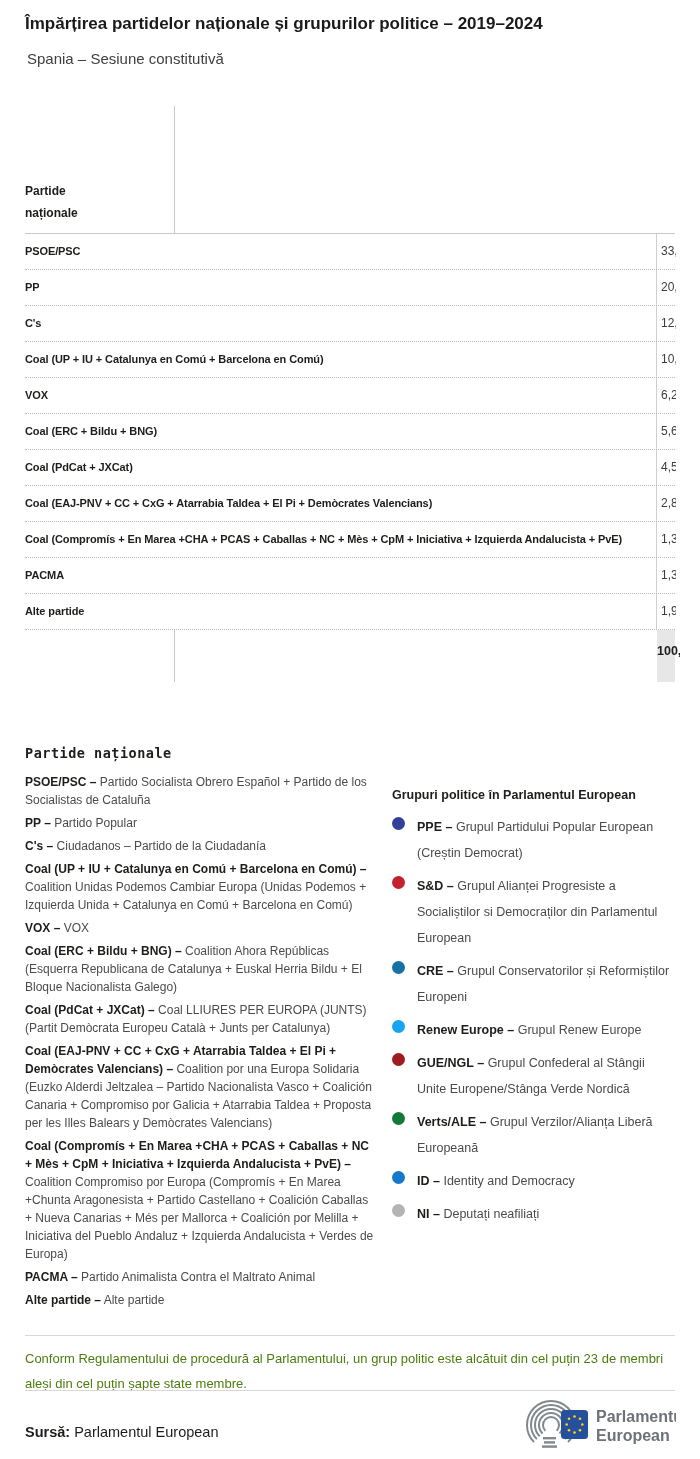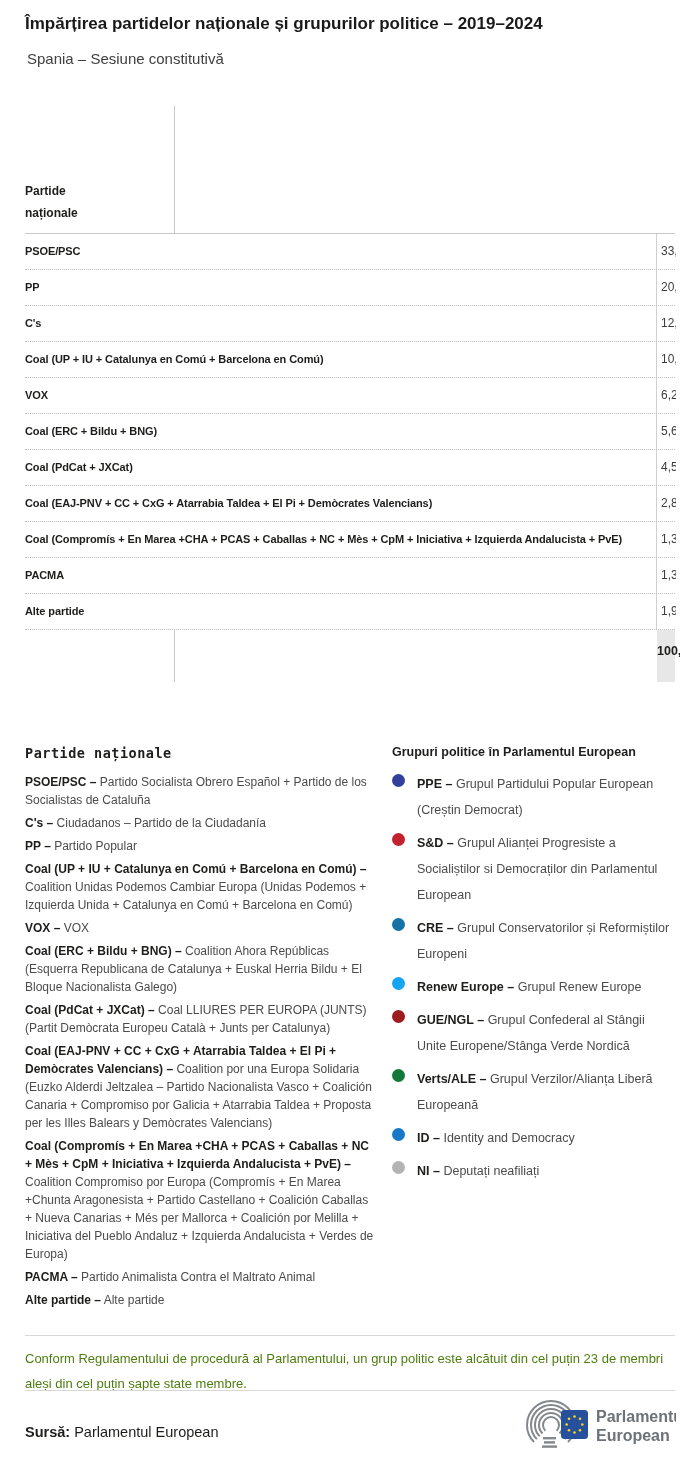--- a/index.html
+++ b/index.html
@@ -28,21 +28,21 @@
   .total .tval{position:absolute;left:632px;top:14px;width:23px;overflow:hidden;
                font-size:12.5px;font-weight:bold;color:#1d1d1b;white-space:nowrap;}
 
   
   .legend{position:absolute;left:25px;top:745px;width:650px;display:flex;justify-content:space-between;}
   .lcol{width:350px;}
   .lcol h3{margin:0 0 12px 0;font-family:"DejaVu Sans Mono",monospace;font-size:13.5px;
            font-weight:bold;letter-spacing:0.5px;color:#1d1d1b;}
   .lcol p{margin:0 0 5px 0;font-size:12px;line-height:18px;color:#4b4b4b;}
   .lcol p b{color:#1d1d1b;}
-  .gcol{width:283px;}
+  .gcol{width:283px;margin-top:43px;}
   .gcol h3{margin:0 0 12px 0;font-size:12.5px;font-weight:bold;color:#1d1d1b;}
   .gitem{display:flex;margin-bottom:7px;}
   .dot{width:13px;height:13px;border-radius:50%;flex:0 0 13px;margin:3px 12px 0 0;background:#999;}
   .gtext{font-size:12.5px;line-height:26px;color:#4b4b4b;}
   .gtext b{color:#1d1d1b;}
 
   
   .hr{position:absolute;left:25px;width:650px;height:1px;background:#d8d8d8;}
   .hr1{top:1335px;} .hr2{top:1390px;}
   .note{position:absolute;left:25px;top:1346px;width:650px;font-size:13px;line-height:25px;color:#4d7c0f;}
@@ -139,22 +139,22 @@
       <div class="gcell"></div>
       <div class="tval">100,</div>
     </div>
   </div>
 
   <div class="legend">
 
     <div class="lcol">
       <h3>Partide naționale</h3>
       <p><b>PSOE/PSC –</b> <span>Partido Socialista Obrero Español + Partido de los Socialistas de Cataluña</span></p>
+      <p><b>PP –</b> <span>Partido Popular</span></p>
       <p><b>C's –</b> <span>Ciudadanos – Partido de la Ciudadanía</span></p>
-      <p><b>PP –</b> <span>Partido Popular</span></p>
       <p><b>Coal (UP + IU + Catalunya en Comú + Barcelona en Comú) –</b> <span>Coalition Unidas Podemos Cambiar Europa (Unidas Podemos + Izquierda Unida + Catalunya en Comú + Barcelona en Comú)</span></p>
       <p><b>VOX –</b> <span>VOX</span></p>
       <p><b>Coal (ERC + Bildu + BNG) –</b> <span>Coalition Ahora Repúblicas (Esquerra Republicana de Catalunya + Euskal Herria Bildu + El Bloque Nacionalista Galego)</span></p>
       <p><b>Coal (PdCat + JXCat) –</b> <span>Coal LLIURES PER EUROPA (JUNTS) (Partit Demòcrata Europeu Català + Junts per Catalunya)</span></p>
       <p><b>Coal (EAJ-PNV + CC + CxG + Atarrabia Taldea + El Pi + Demòcrates Valencians) –</b> <span>Coalition por una Europa Solidaria (Euzko Alderdi Jeltzalea – Partido Nacionalista Vasco + Coalición Canaria + Compromiso por Galicia + Atarrabia Taldea + Proposta per les Illes Balears y Demòcrates Valencians)</span></p>
       <p><b>Coal (Compromís + En Marea +CHA + PCAS + Caballas + NC + Mès + CpM + Iniciativa + Izquierda Andalucista + PvE) –</b> <span>Coalition Compromiso por Europa (Compromís + En Marea +Chunta Aragonesista + Partido Castellano + Coalición Caballas + Nueva Canarias + Més per Mallorca + Coalición por Melilla + Iniciativa del Pueblo Andaluz + Izquierda Andalucista + Verdes de Europa)</span></p>
       <p><b>PACMA –</b> <span>Partido Animalista Contra el Maltrato Animal</span></p>
       <p><b>Alte partide –</b> <span>Alte partide</span></p>
     </div>
 

